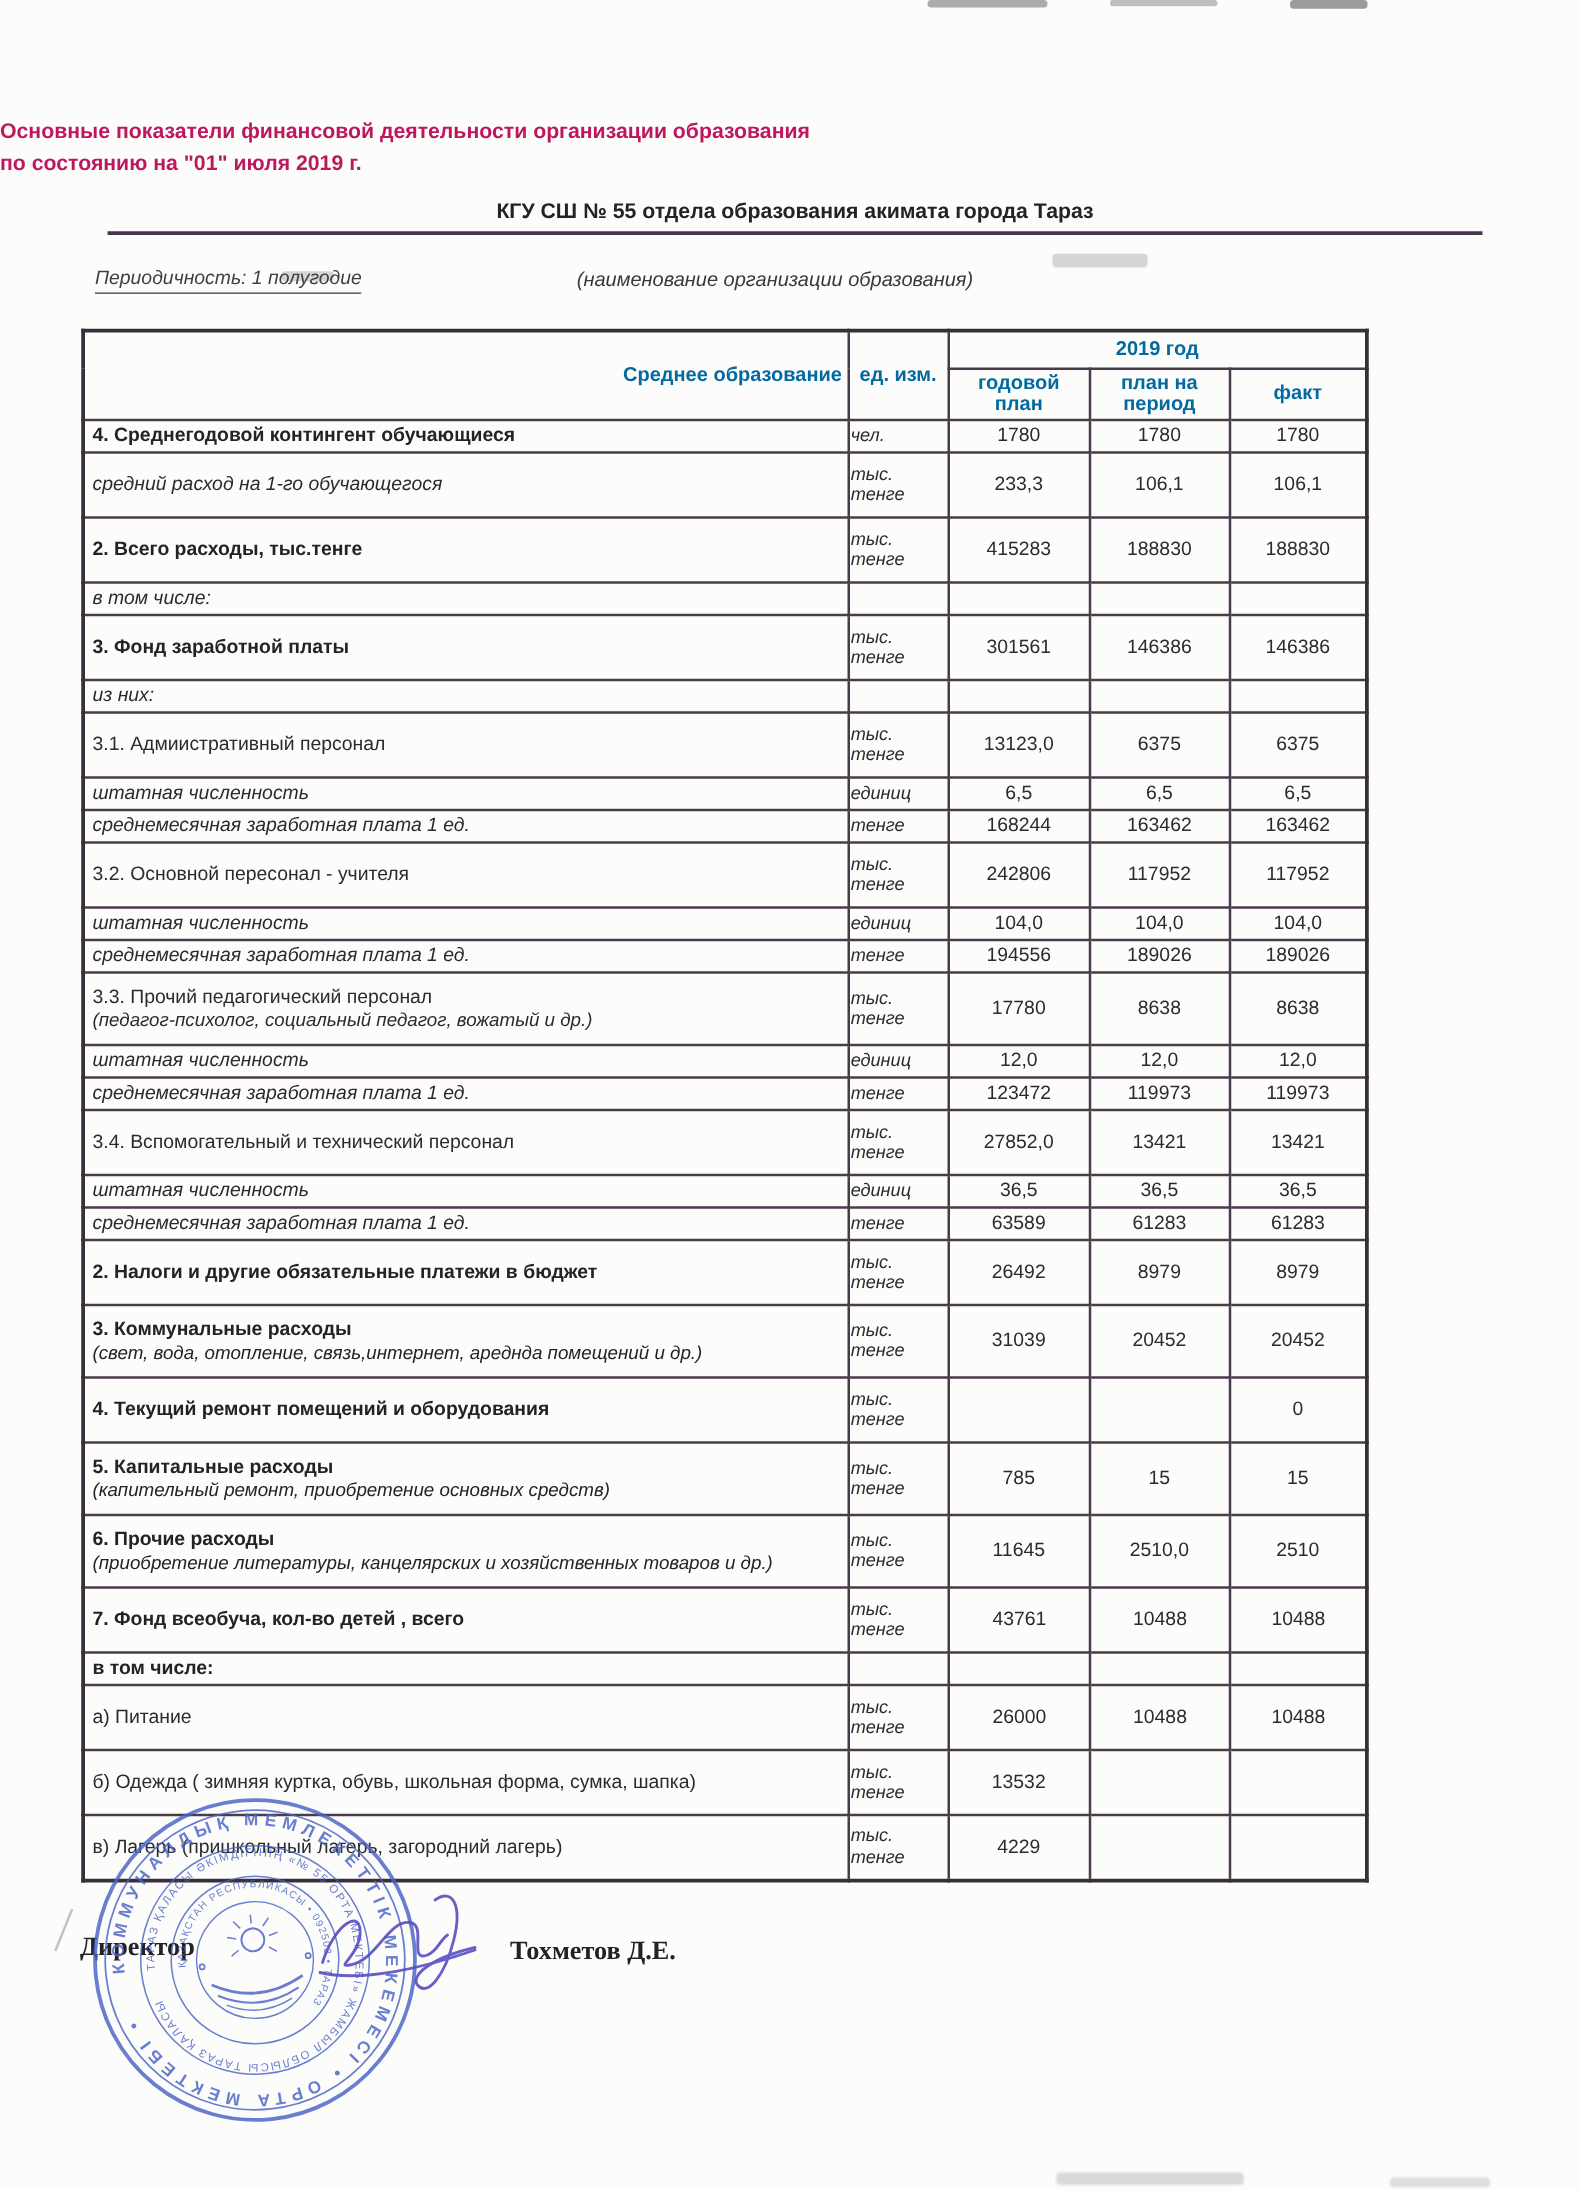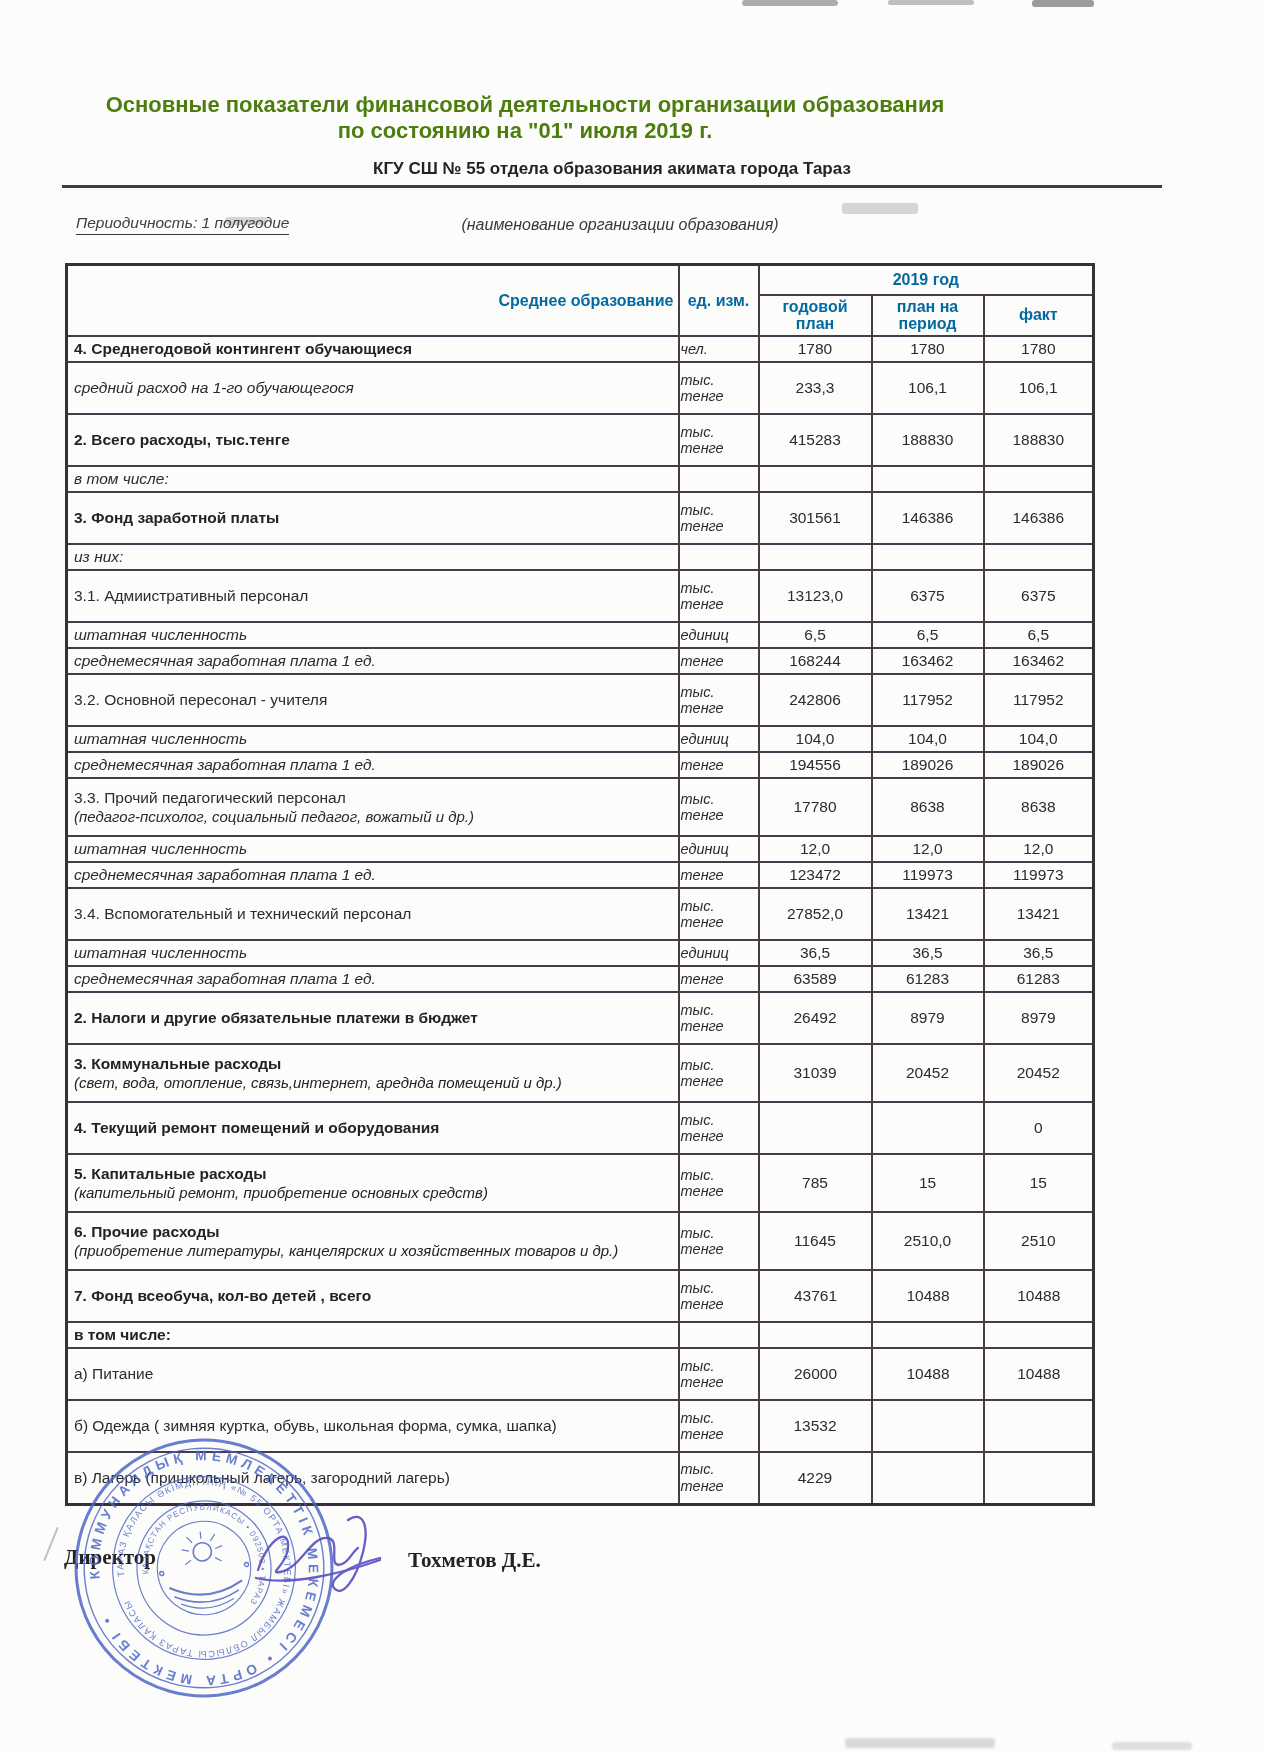--- a/index.html
+++ b/index.html
@@ -2,23 +2,23 @@
 <html><head>
 <meta charset="utf-8">
 <style>
   html,body{margin:0;padding:0;}
   .page{
     position:relative;width:1264px;height:1752px;
     background:#fcfcfa;overflow:hidden;
     font-family:"Liberation Sans",sans-serif;color:#2c2a2e;
   }
   
-  .title-block{position:absolute;top:92px;left:0;width:1050px;text-align:center;
-    font-weight:bold;font-size:22px;line-height:26px;color:#4d7c0f;}
-  .org-name{position:absolute;top:159px;left:62px;width:1100px;text-align:center;
+  .title-block{position:absolute;top:92px;left:0;width:1050px;text-align:left;
+    font-weight:bold;font-size:17px;line-height:26px;color:#be185d;}
+  .org-name{position:absolute;top:159px;left:86px;width:1100px;text-align:center;
     font-weight:bold;font-size:17px;color:#242226;padding-bottom:6px;
     border-bottom:3px solid #4a3550;}
   .org-caption{position:absolute;top:192px;left:320px;width:600px;text-align:center;
     font-style:italic;font-size:16px;color:#3a383c;margin-top:24px;}
   .periodicity{position:absolute;top:214px;left:76px;font-style:italic;font-size:15.5px;
     font-weight:500;color:#404040;border-bottom:1.5px solid #3a3a3e;padding-bottom:2px;}
   
   table.fin{position:absolute;left:65px;top:263px;width:1027px;border-collapse:collapse;
     table-layout:fixed;border:3px solid #372f3a;}
   table.fin td,table.fin th{border:2px solid #4a3b4c;overflow:hidden;}

